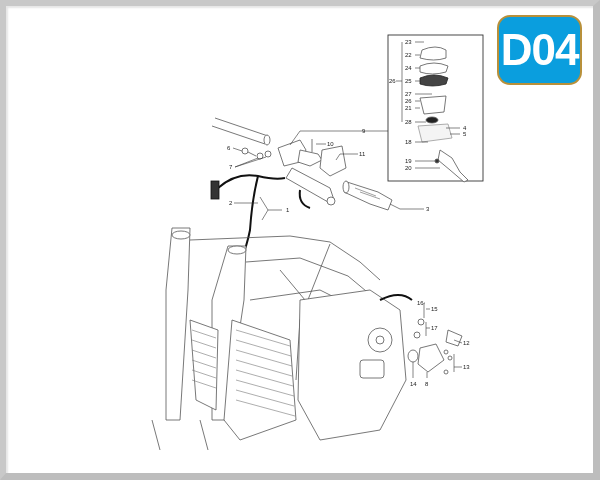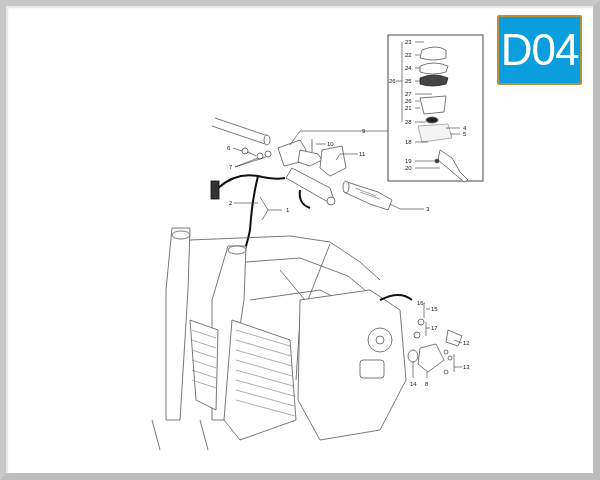--- a/index.html
+++ b/index.html
@@ -13,24 +13,24 @@
     border-left: 6px solid #c8c8c8; border-top: 6px solid #c8c8c8;
     border-right: 7px solid #bdbdbd; border-bottom: 7px solid #bdbdbd;
     background: #ffffff;
   }
   .frame-inner {
     position: absolute; left: 6px; top: 6px; width: 587px; height: 467px;
     box-shadow: inset 2px 2px 2px rgba(0,0,0,0.10);
   }
   .badge {
     position: absolute; left: 497px; top: 15px; width: 85px; height: 70px;
-    box-sizing: border-box; border: 2px solid #b8903a; border-radius: 2px;
+    box-sizing: border-box; border: 2px solid #b8903a; border-radius: 13px;
     background: #0a9ede; color: #ffffff;
     display: flex; align-items: center; justify-content: center;
-    font-size: 44px; letter-spacing: -1px;
+    font-size: 44px; letter-spacing: -1px; font-weight: bold;
   }
   svg.diagram { position: absolute; left: 0; top: 0; }
   .lbl { font-family: "Liberation Sans", sans-serif; font-size: 6px; fill: #222; }
 </style>
 </head>
 <body>
 
 <div class="frame"></div>
 <div class="frame-inner"></div>
 

